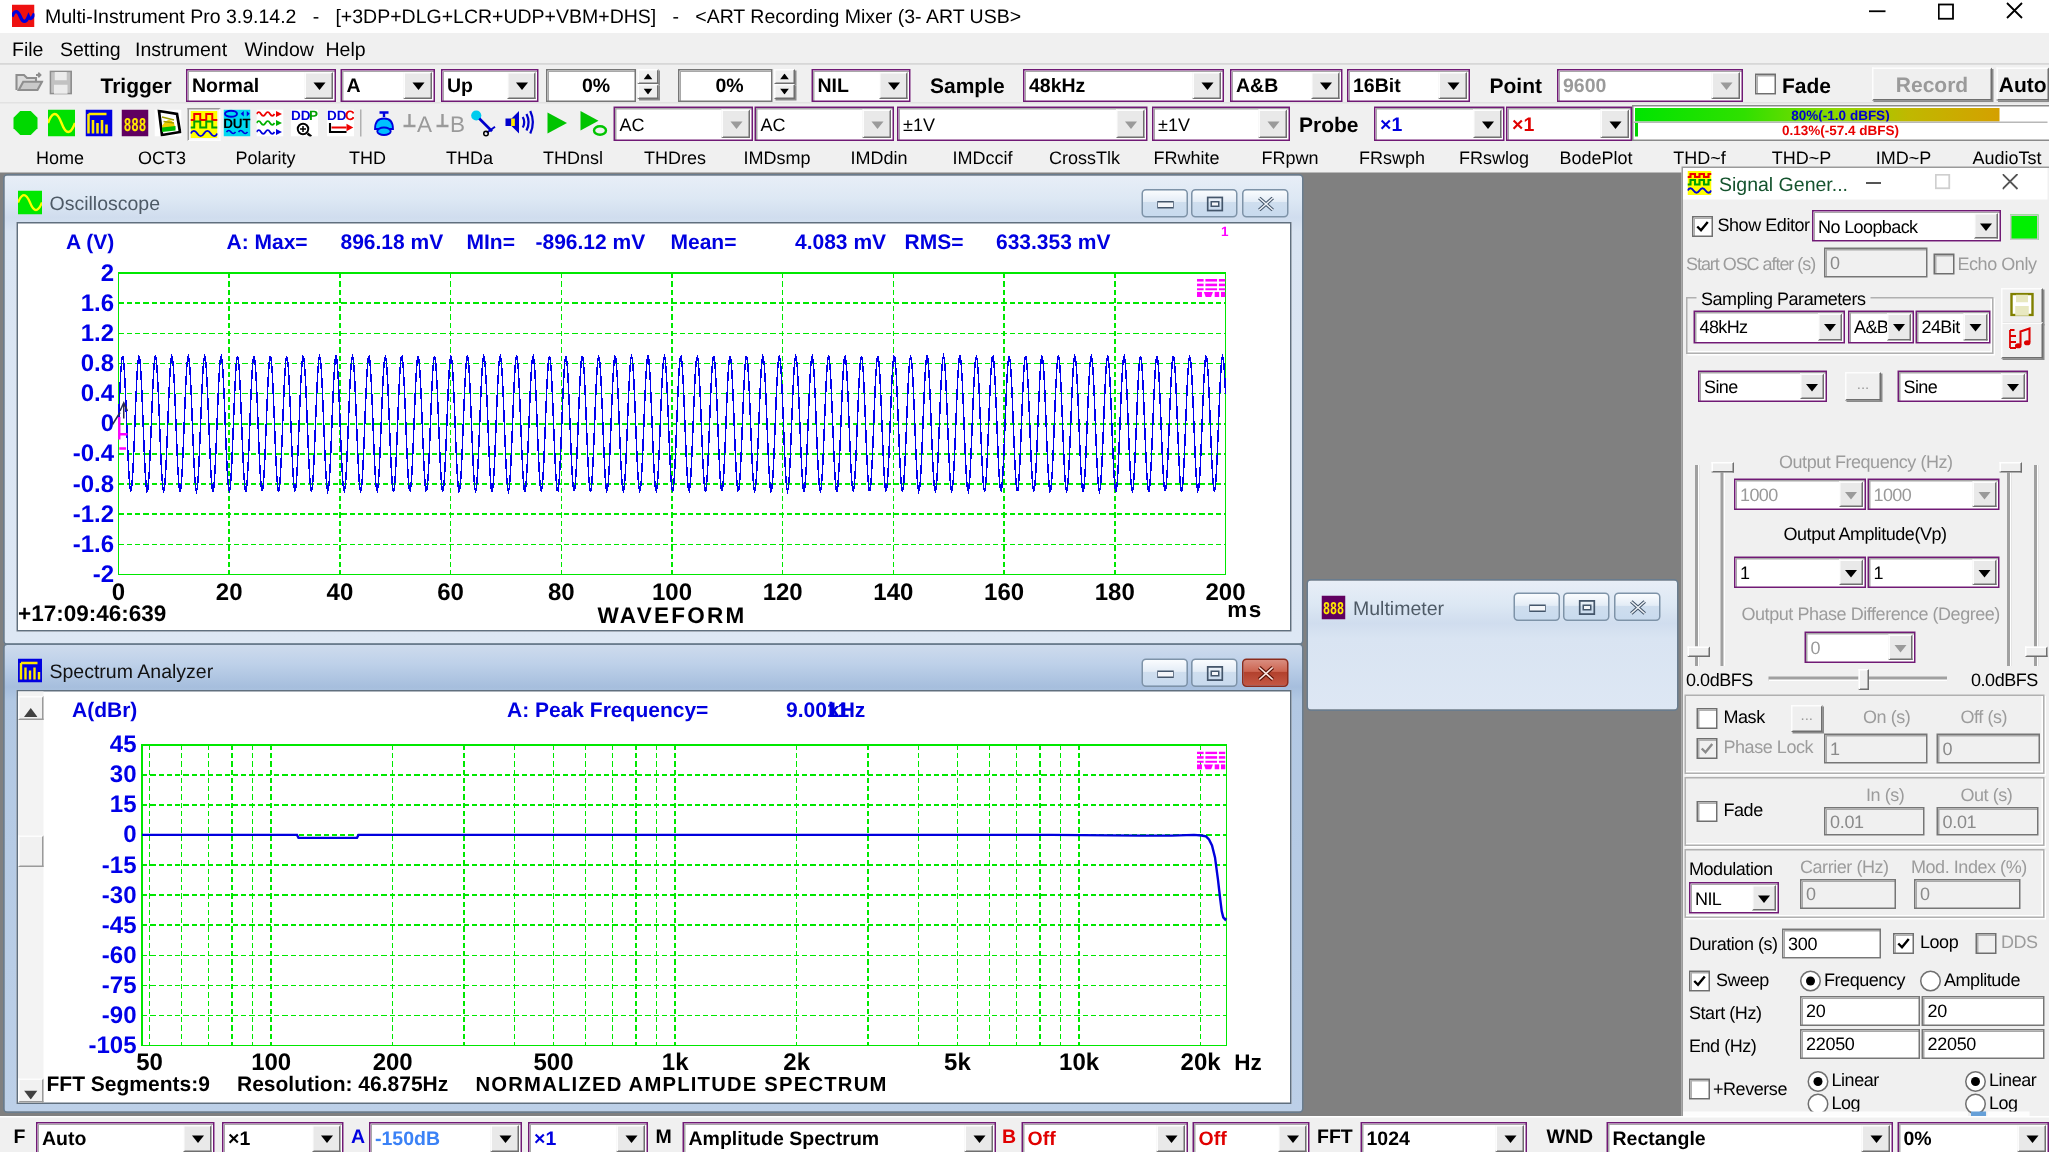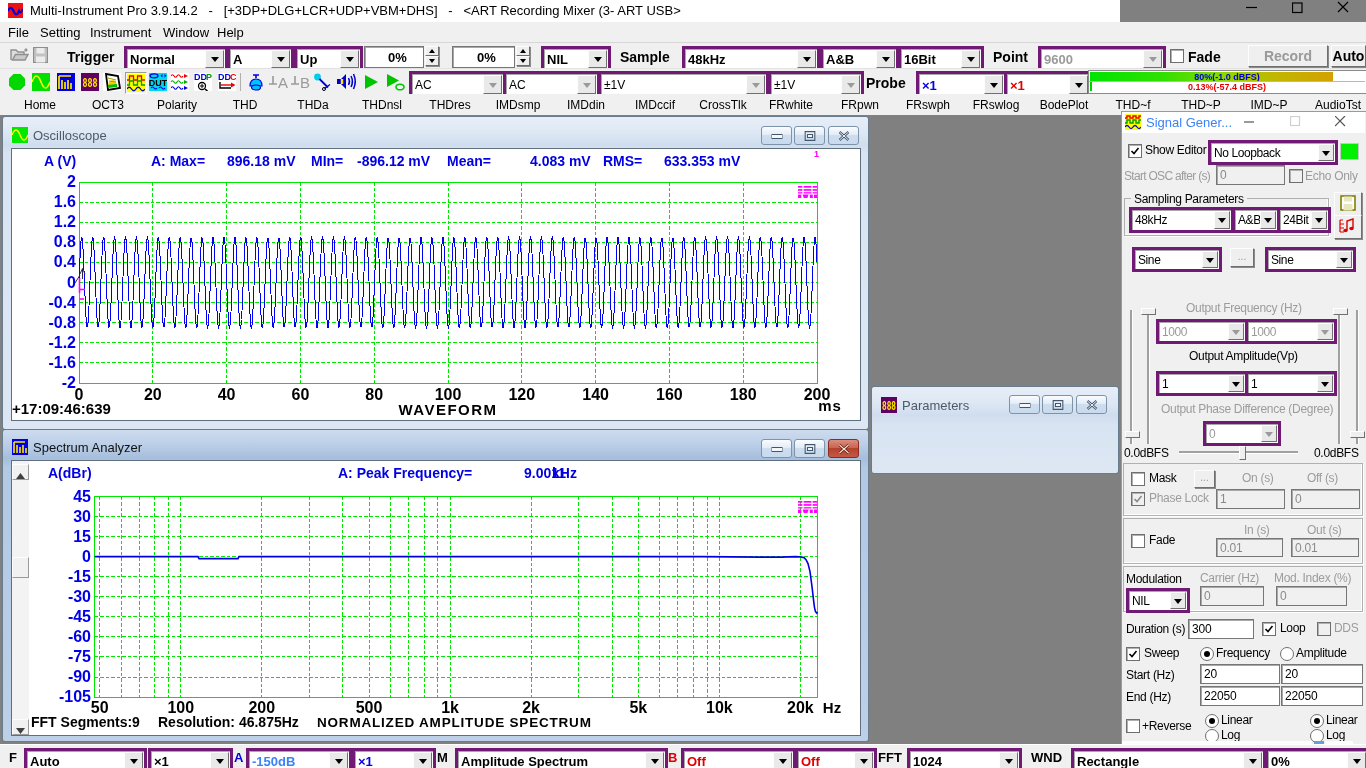--- a/index.html
+++ b/index.html
@@ -1,25 +1,25 @@
 <!DOCTYPE html>
 <html><head><meta charset="utf-8"><title>Multi-Instrument</title><style>
 html,body{margin:0;padding:0;width:1366px;height:768px;overflow:hidden;background:#808080;font-family:"Liberation Sans",sans-serif;}
 .ab{position:absolute;}
 .b{font-weight:bold;}
-#titlebar{left:0;top:0;width:1120px;height:22px;background:#fff;}
+#titlebar{left:0;top:0;width:1366px;height:22px;background:#fff;}
 #menubar{left:0;top:22px;width:1366px;height:20px;background:#f0f0f0;border-bottom:1px solid #d7d7d7;}
 .mi{position:absolute;top:3px;font-size:13px;color:#000;}
 #tb1{left:0;top:43px;width:1366px;height:25px;background:#f0f0f0;}
 #tb2{left:0;top:68px;width:1366px;height:26px;background:#f0f0f0;border-top:1px solid #e2e2e2;}
 #tabs{left:0;top:94px;width:1366px;height:21px;background:#f0f0f0;}
 .tab{position:absolute;top:4px;width:68px;text-align:center;font-size:12px;color:#000;}
 #status{left:0;top:744px;width:1366px;height:24px;background:#f0f0f0;border-top:1px solid #fff;}
 
-.cb{position:absolute;background:#fff;border:3px solid #701a75;box-shadow:inset 1px 1px 0 #a8a8a8;text-decoration:underline;}
+.cb{position:absolute;background:#fff;border:1px solid #701a75;box-shadow:inset 1px 1px 0 #a8a8a8;text-decoration:underline;}
 .cb .t{position:absolute;left:3px;top:50%;transform:translateY(-50%);font-size:12px;white-space:nowrap;}
 .ar{position:absolute;right:1px;top:1px;bottom:1px;width:17px;background:#e9e9e9;border:1px solid;border-color:#fdfdfd #6f6f6f #6f6f6f #fdfdfd;}
 .ar:after{content:"";position:absolute;left:50%;top:50%;margin:-2px 0 0 -4px;border:4px solid transparent;border-top:5px solid #000;}
 .ar.dis:after{border-top-color:#9a9a9a;}
 .cb.dis{background:#fff;}
 .cb.dis .t{color:#9a9a9a;}
 
 .ed{position:absolute;background:#fff;border:1px solid #767676;box-shadow:inset 1px 1px 0 #a8a8a8;}
 .ed .t{position:absolute;left:3px;top:50%;transform:translateY(-50%);font-size:12px;white-space:nowrap;}
 .ed.dis{background:#f0f0f0;}
@@ -558,21 +558,21 @@
         </g>
       </svg>
  </div>
 </div>
 
 <div class="awin" style="left:871px;top:386px;width:246px;height:86px;background:linear-gradient(#e8eef7 0%,#dde8f4 18%,#d0ddee 33%,#d9e4f2 45%,#dde7f4 100%)">
  <svg class="ab" style="left:9px;top:10px" width="16" height="16">
       <rect width="16" height="16" fill="#600060"></rect>
       <text x="1" y="12.5" textLength="14" lengthAdjust="spacingAndGlyphs" style="font:bold 12px 'Liberation Mono',monospace;fill:#ffe800">888</text>
     </svg>
- <div class="ttl" style="left:30px;top:11px;color:#4e5a66">Parameters</div>
+ <div class="ttl" style="left:30px;top:11px;color:#4e5a66">Multimeter</div>
  <div class="capbtn" style="left:137px;top:8px">
       <svg width="11" height="9">
         <rect x="0" y="3" width="11" height="4" fill="#f4f6f9" stroke="#44566b"></rect>
       </svg>
     </div>
  <div class="capbtn" style="left:170px;top:8px">
       <svg width="11" height="10">
         <rect x="0.5" y="0.5" width="10" height="9" fill="none" stroke="#44566b" stroke-width="1.4"></rect>
         <rect x="3" y="3.5" width="5" height="3" fill="#f4f6f9" stroke="#44566b"></rect>
       </svg>
@@ -586,21 +586,21 @@
 </div>
 
 <div class="ab" id="sg" style="left:1121px;top:111px;width:246px;height:632px;background:#f0f0f0;border:1px solid #9a9a9a">
  <div class="ab" style="left:0;top:0;width:243px;height:21px;background:#fff">
   <svg class="ab" style="left:3px;top:2px" width="16" height="16">
         <rect width="16" height="16" fill="#ffff00"></rect>
         <path d="M0 4 L2 4 L2 2 L5 2 L5 4 L8 4 L8 2 L11 2 L11 4 L14 4 L14 2 L16 2" stroke="#ee0000" stroke-width="1.4" fill="none"></path>
         <path d="M0 9 L2 9 L2 6 L5 6 L5 9 L8 9 L8 6 L11 6 L11 9 L14 9 L14 6 L16 6" stroke="#00a000" stroke-width="1.4" fill="none"></path>
         <path d="M0 13 Q2 10 4 13 T8 13 T12 13 T16 13" stroke="#0000dd" stroke-width="1.3" fill="none"></path>
       </svg>
-  <div class="ab" style="left:24px;top:3px;font-size:13px;color:#3b82f6">Signal Gener...</div>
+  <div class="ab" style="left:24px;top:3px;font-size:13px;color:#14532d">Signal Gener...</div>
   <svg class="ab" style="left:122px;top:4px" width="11" height="11">
         <line x1="0" y1="6" x2="10" y2="6" stroke="#555" stroke-width="1.2"></line>
       </svg>
   <svg class="ab" style="left:168px;top:4px" width="11" height="11">
         <rect x="0.5" y="0.5" width="9" height="9" fill="none" stroke="#cfcfcf" stroke-width="1.2"></rect>
       </svg>
   <svg class="ab" style="left:213px;top:4px" width="11" height="11">
         <path d="M0 0 L10 10 M10 0 L0 10" stroke="#555" stroke-width="1.2"></path>
       </svg>
  </div>

